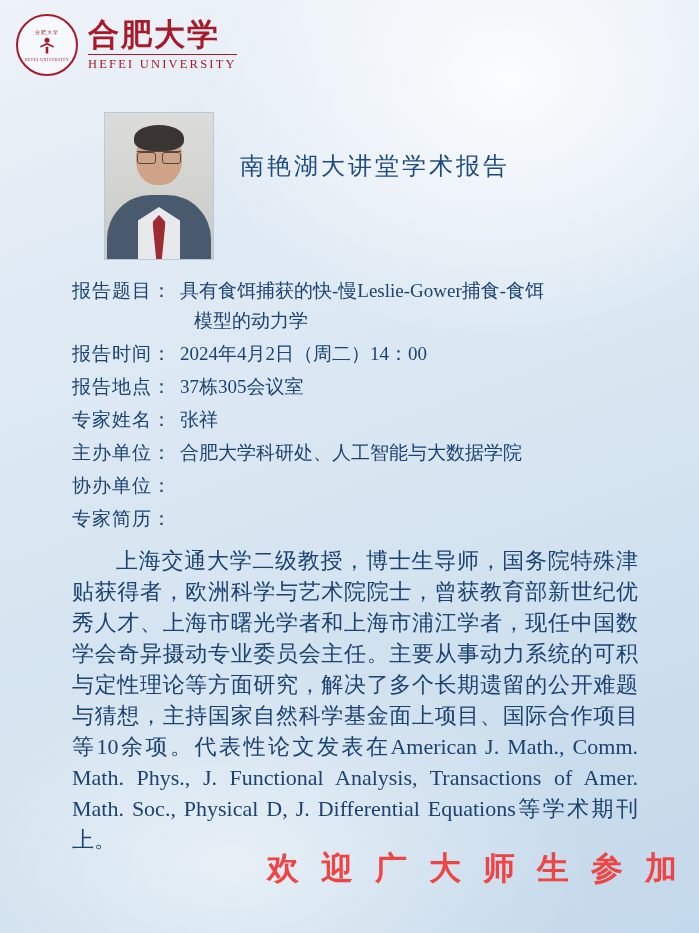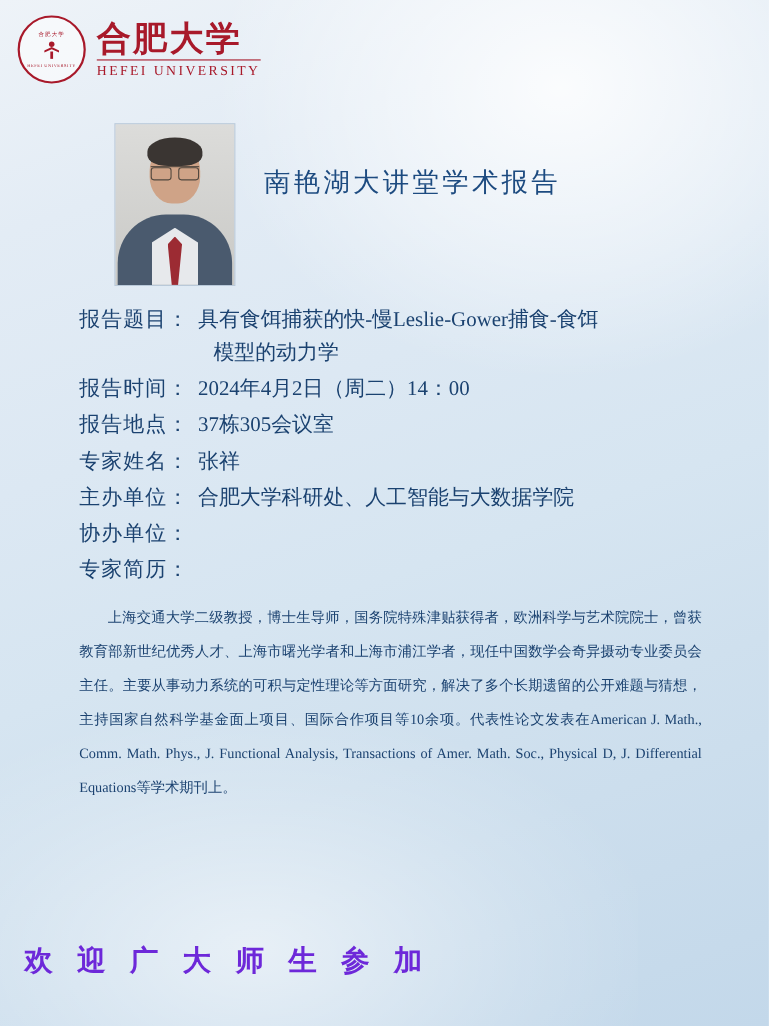--- a/index.html
+++ b/index.html
@@ -232,37 +232,37 @@
     margin-top: 2px;
     letter-spacing: 1px;
   }
 
   
   .bio {
     position: absolute;
     top: 545px;
     left: 72px;
     width: 566px;
-    font-size: 13px;
+    font-size: 22px;
     line-height: 31px;
     text-align: justify;
     text-justify: inter-ideograph;
     text-indent: 2em;
     color: #1b4270;
   }
 
   
   .footer {
     position: absolute;
     bottom: 42px;
     left: 0;
     width: 100%;
-    text-align: left;
-    color: #6d28d9;
-    font-size: 26px;
+    text-align: right;
+    color: #ef4444;
+    font-size: 32px;
     font-weight: bold;
     letter-spacing: 22px;
     text-indent: 22px;
     font-family: "Liberation Serif", serif;
   }
 </style>
 </head>
 <body>
 
 <div class="poster">

